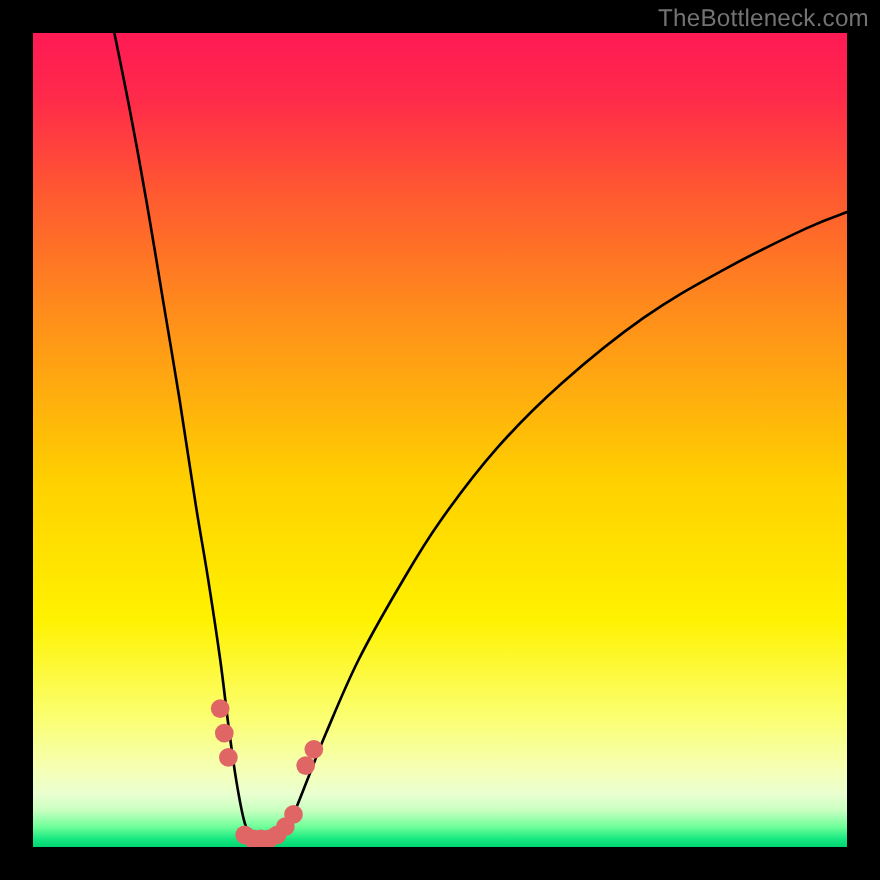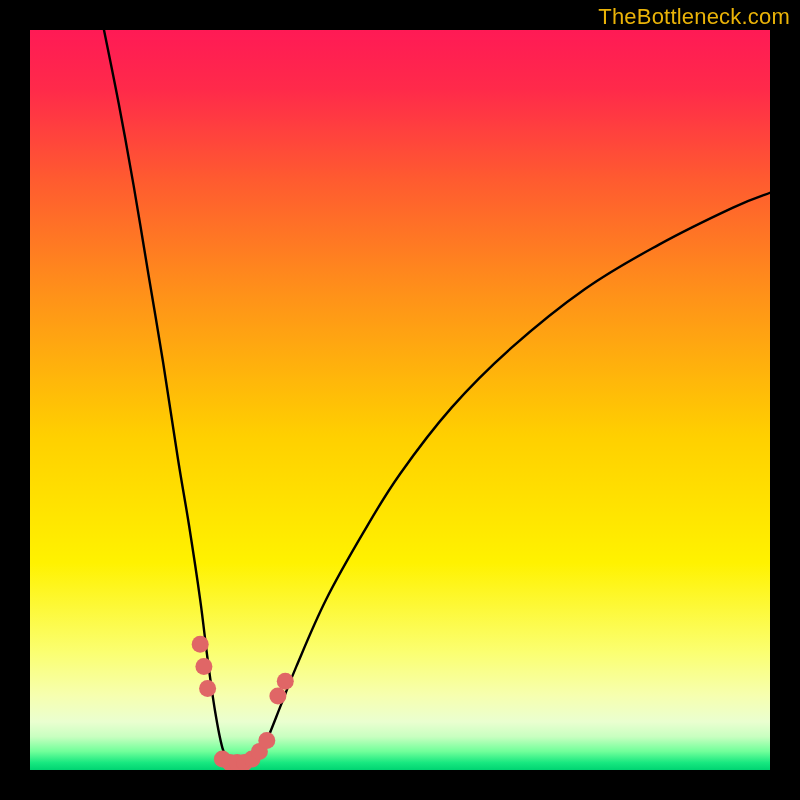--- a/index.html
+++ b/index.html
@@ -14,21 +14,21 @@
   .frame {
     position: relative;
     width: 800px;
     height: 800px;
     background: #000;
   }
   .watermark {
     position: absolute;
     top: 4px;
     right: 10px;
-    color: #eab308;
+    color: #737373;
     font-size: 22px;
     font-weight: 400;
     letter-spacing: 0.2px;
     z-index: 5;
   }
   .plot-area {
     position: absolute;
     left: 30px;
     top: 30px;
     width: 740px;

